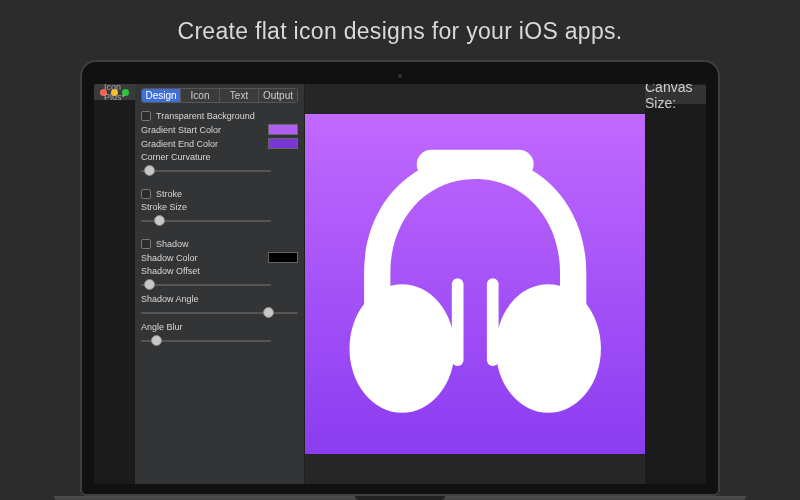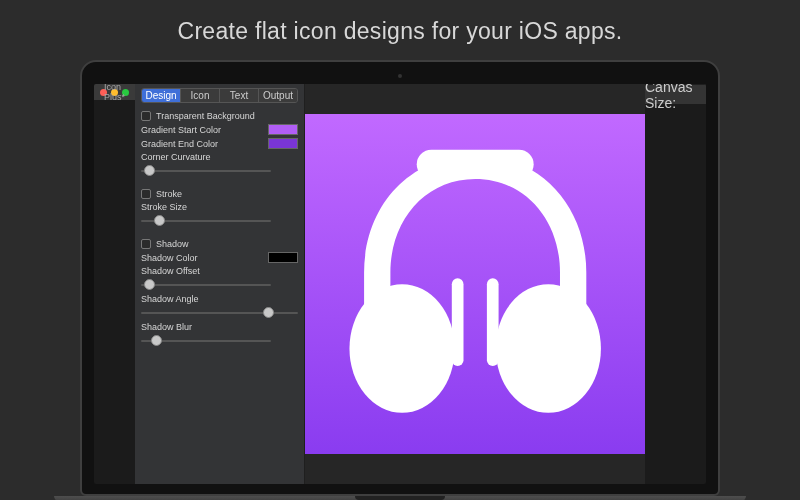--- a/index.html
+++ b/index.html
@@ -214,21 +214,21 @@
           <div>Shadow Offset</div>
           <div class="slider">
             <div class="track"></div>
             <div class="knob" style="left:2%"></div>
           </div>
           <div>Shadow Angle</div>
           <div class="slider full">
             <div class="track"></div>
             <div class="knob" style="left:78%"></div>
           </div>
-          <div>Shadow Blur</div>
+          <div>Angle Blur</div>
           <div class="slider">
             <div class="track"></div>
             <div class="knob" style="left:8%"></div>
           </div>
 
         </div>
 
         <div class="canvas-area">
           <div class="canvas">
             <svg viewBox="0 0 100 100">

